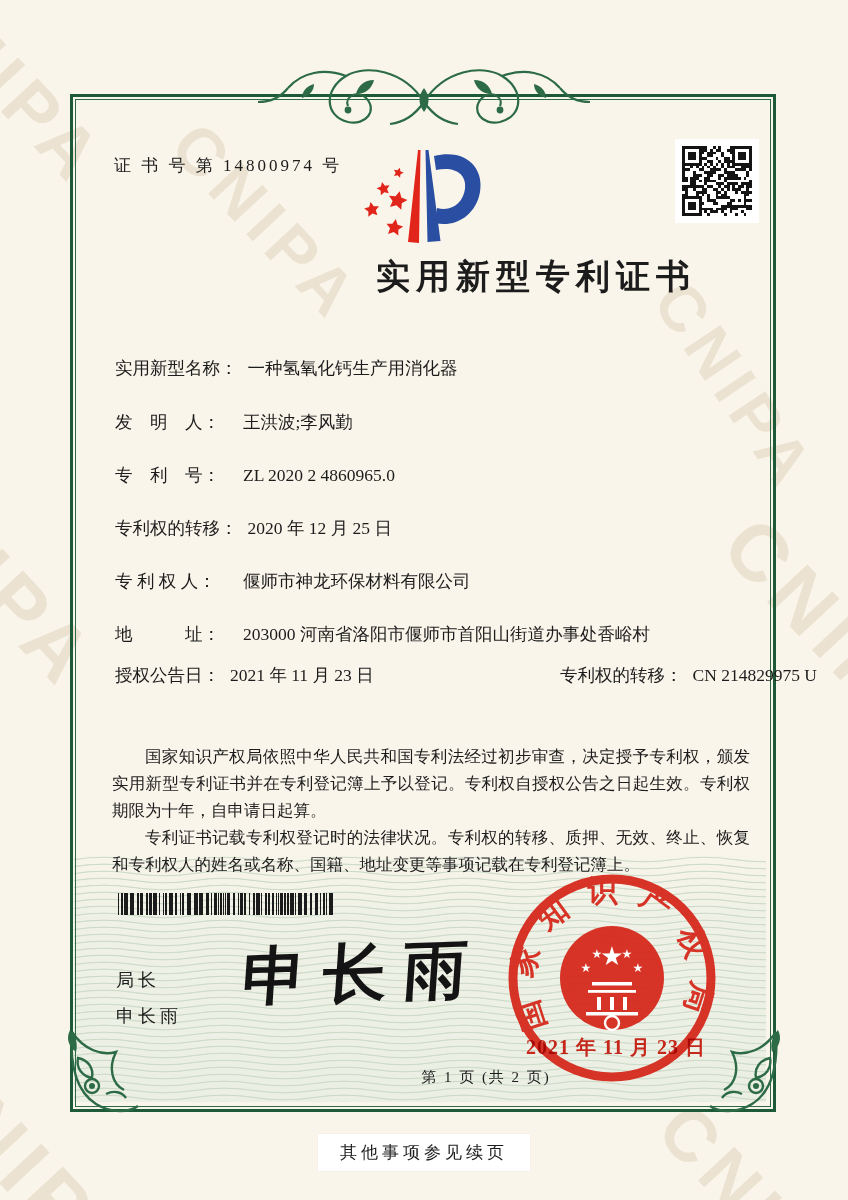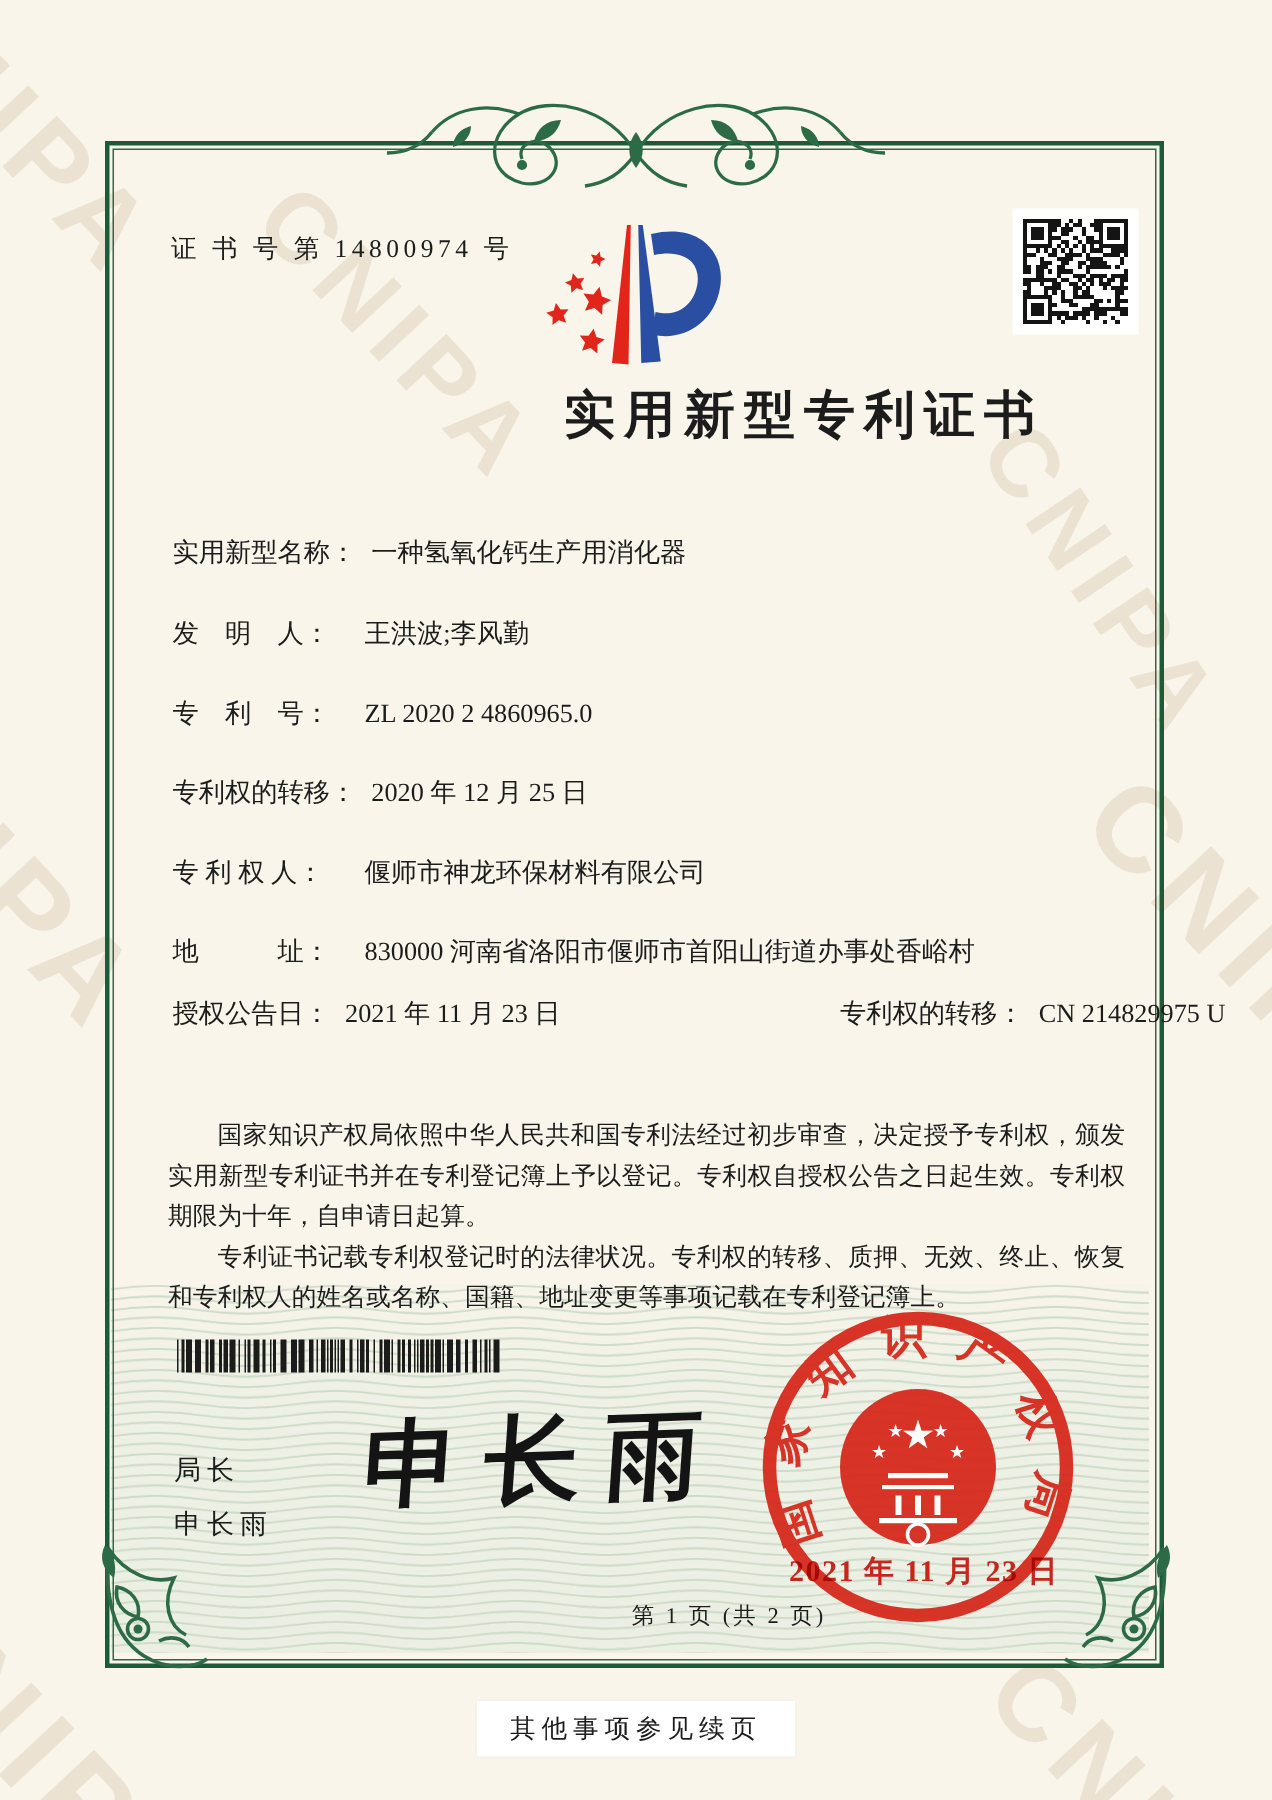--- a/index.html
+++ b/index.html
@@ -505,21 +505,21 @@
     <div class="frow" style="top:463px">
       <span class="lbl">专　利　号：</span><span class="val">ZL 2020 2 4860965.0</span>
     </div>
     <div class="frow" style="top:516px">
       <span class="lbl">专利权的转移：</span><span class="val">2020 年 12 月 25 日</span>
     </div>
     <div class="frow" style="top:569px">
       <span class="lbl">专 利 权 人：</span><span class="val">偃师市神龙环保材料有限公司</span>
     </div>
     <div class="frow" style="top:622px">
-      <span class="lbl">地　　　址：</span><span class="val">830000 河南省洛阳市偃师市首阳山街道办事处香峪村</span>
+      <span class="lbl">地　　　址：</span><span class="val">203000 河南省洛阳市偃师市首阳山街道办事处香峪村</span>
     </div>
     <div class="frow" style="top:663px">
       <span>授权公告日：</span><span class="val">2021 年 11 月 23 日</span>
       <span class="grant2">
         <span>专利权的转移：</span><span class="val">CN 214829975 U</span>
       </span>
     </div>
 
     <div class="paras">
       <p>国家知识产权局依照中华人民共和国专利法经过初步审查，决定授予专利权，颁发实用新型专利证书并在专利登记簿上予以登记。专利权自授权公告之日起生效。专利权期限为十年，自申请日起算。</p>

